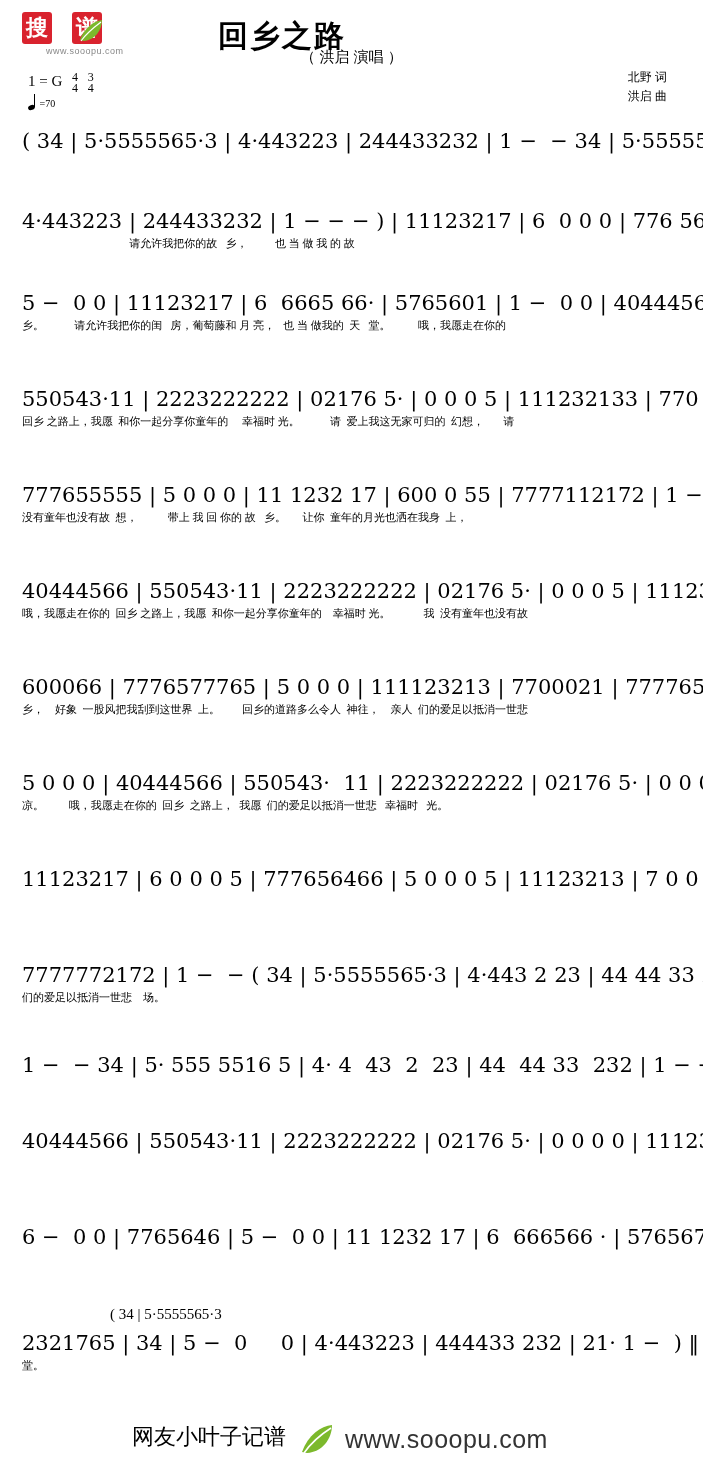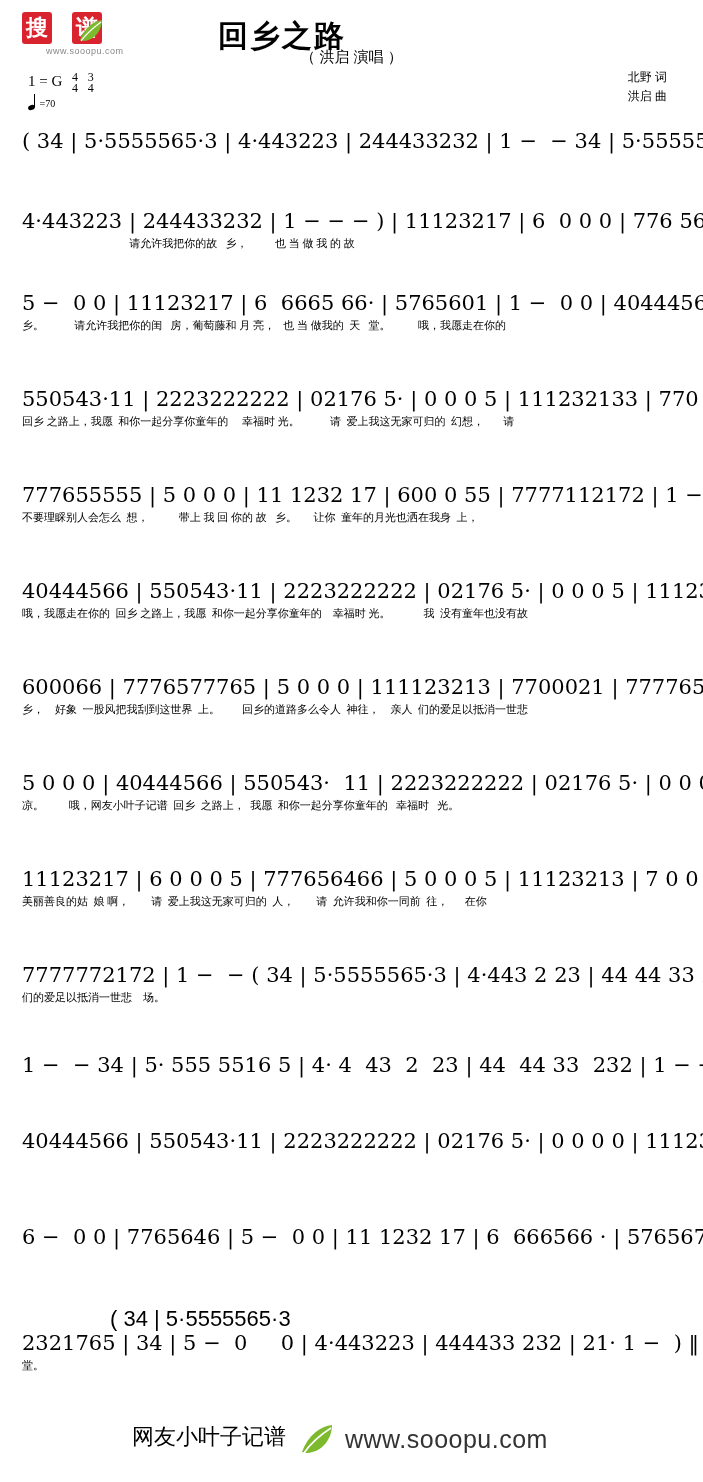--- a/index.html
+++ b/index.html
@@ -209,57 +209,56 @@
 <div class="staff" style="top:290px;">
   <div class="row-notes">5 −  0 0 | 11123217 | 6  6665 66· | 5765601 | 1 −  0 0 | 40444566 |</div>
   <div class="row-lyrics">乡。           请允许我把你的闺   房，葡萄藤和 月 亮，   也 当 做我的  天   堂。          哦，我愿走在你的</div>
 </div>
 <div class="staff" style="top:386px;">
   <div class="row-notes">550543·11 | 2223222222 | 02176 5· | 0 0 0 5 | 111232133 | 770 0 0 5 |</div>
   <div class="row-lyrics">回乡 之路上，我愿  和你一起分享你童年的     幸福时 光。           请  爱上我这无家可归的  幻想，       请</div>
 </div>
 <div class="staff" style="top:482px;">
   <div class="row-notes">777655555 | 5 0 0 0 | 11 1232 17 | 600 0 55 | 7777112172 | 1 −  0 0 |</div>
-  <div class="row-lyrics">不要理睬别人会怎么  想，           带上 我 回 你的 故   乡。      让你  童年的月光也洒在我身  上，</div>
+  <div class="row-lyrics">没有童年也没有故  想，           带上 我 回 你的 故   乡。      让你  童年的月光也洒在我身  上，</div>
 </div>
 <div class="staff" style="top:578px;">
   <div class="row-notes">40444566 | 550543·11 | 2223222222 | 02176 5· | 0 0 0 5 | 11123217 |</div>
   <div class="row-lyrics">哦，我愿走在你的  回乡 之路上，我愿  和你一起分享你童年的    幸福时 光。            我  没有童年也没有故</div>
 </div>
 <div class="staff" style="top:674px;">
   <div class="row-notes">600066 | 7776577765 | 5 0 0 0 | 111123213 | 7700021 | 7777656655 |</div>
   <div class="row-lyrics">乡，    好象  一股风把我刮到这世界  上。        回乡的道路多么令人  神往，    亲人  们的爱足以抵消一世悲</div>
 </div>
 <div class="staff" style="top:770px;">
   <div class="row-notes">5 0 0 0 | 40444566 | 550543·  11 | 2223222222 | 02176 5· | 0 0 0 |</div>
-  <div class="row-lyrics">凉。         哦，网友小叶子记谱  回乡  之路上，  我愿  和你一起分享你童年的   幸福时   光。</div>
+  <div class="row-lyrics">凉。         哦，我愿走在你的  回乡  之路上，  我愿  们的爱足以抵消一世悲   幸福时   光。</div>
 </div>
 <div class="staff" style="top:866px;">
   <div class="row-notes">11123217 | 6 0 0 0 5 | 777656466 | 5 0 0 0 5 | 11123213 | 7 0 0 0 55 |</div>
-  <div class="row-lyrics">美丽善良的姑  娘 啊，        请  爱上我这无家可归的  人，        请  允许我和你一同前  往，      在你</div>
 </div>
 <div class="staff" style="top:962px;">
   <div class="row-notes">7777772172 | 1 −  − ( 34 | 5·5555565·3 | 4·443 2 23 | 44 44 33 232 |</div>
   <div class="row-lyrics">们的爱足以抵消一世悲    场。</div>
 </div>
 <div class="staff" style="top:1052px;">
   <div class="row-notes">1 −  − 34 | 5· 555 5516 5 | 4· 4  43  2  23 | 44  44 33  232 | 1 − − − )</div>
   <div class="row-lyrics"></div>
 </div>
 <div class="staff" style="top:1128px;">
   <div class="row-notes">40444566 | 550543·11 | 2223222222 | 02176 5· | 0 0 0 0 | 11123217 |</div>
 </div>
 <div class="staff" style="top:1224px;">
   <div class="row-notes">6 −  0 0 | 7765646 | 5 −  0 0 | 11 1232 17 | 6  666566 · | 5765671 |</div>
 </div>
 <div class="staff" style="top:1330px;">
   <div class="row-notes">2321765 | 34 | 5 −  0     0 | 4·443223 | 444433 232 | 21· 1 −  ) ‖</div>
   <div class="row-lyrics">堂。</div>
 </div>
 
-<div style="position:absolute;left:110px;top:1306px;font-family:Liberation Sans, sans-serif;font-size:22px;white-space:pre;">( 34 | 5·5555565·3</div>
+<div style="position:absolute;left:110px;top:1306px;font-family:Liberation Serif, serif;font-size:15px;white-space:pre;">( 34 | 5·5555565·3</div>
 
 <div class="footer-text">网友小叶子记谱</div>
 <svg class="footer-leaf" viewBox="0 0 34 34">
   <path d="M2 30 C8 13 21 4 32 3 C32 17 22 30 7 31 Z" fill="#7cb92c"></path>
   <path d="M4 31 C11 21 20 13 31 6" stroke="#fff" stroke-width="1.6" fill="none"></path>
 </svg>
 <div class="footer-url">www.sooopu.com</div>
 
 </body></html>

